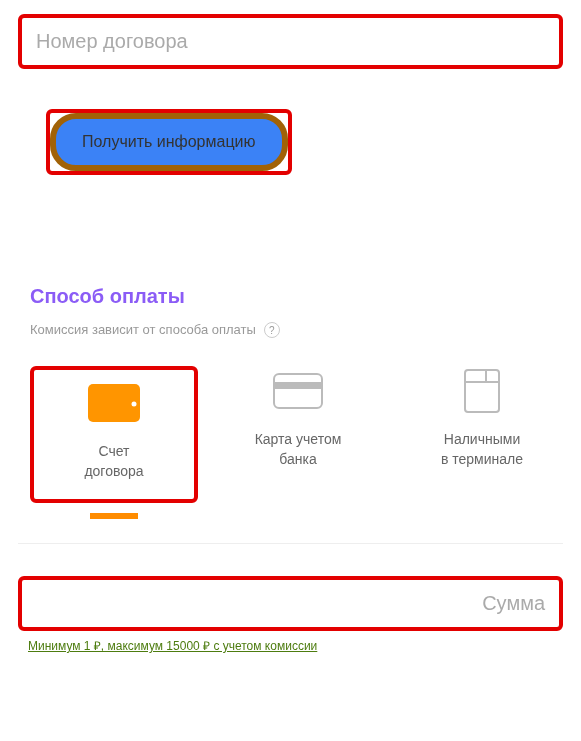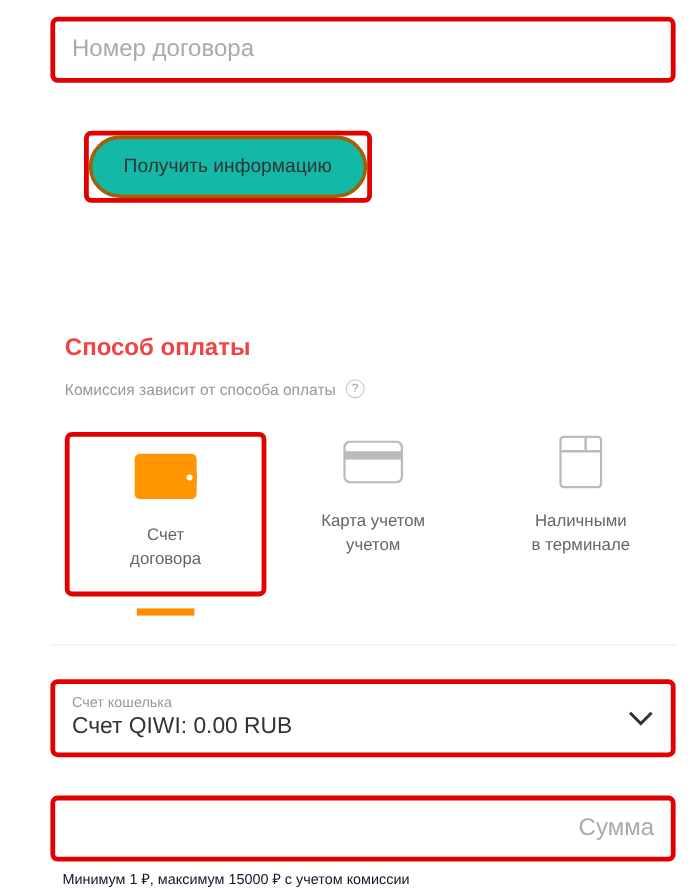--- a/index.html
+++ b/index.html
@@ -9,78 +9,76 @@
     }
     body {
       font-family: -apple-system, BlinkMacSystemFont, "Segoe UI", Arial, sans-serif;
       width: 581px;
       background: #fff;
       color: #333;
       padding: 0;
     }
     .container {
       width: 100%;
-      padding-left: 24px;
     }
     .hl {
       border: 4px solid #e30000;
       border-radius: 6px;
     }
     .input-wrap {
       margin: 14px 18px 0 18px;
       padding: 12px 14px;
     }
     .input-placeholder {
       font-size: 20px;
       color: #aaa;
     }
     .info-btn-wrap {
       margin: 40px 0 0 46px;
       display: inline-block;
     }
     .info-btn {
-      border: 3px solid #a16207;
+      border: 6px solid #a16207;
       border-radius: 26px;
       padding: 14px 26px;
       font-size: 16px;
       color: #333;
-      background: #14b8a6;
+      background: #3b82f6;
       display: inline-block;
     }
     .info-btn-hl {
       padding: 0;
     }
     .section-title {
       margin: 110px 0 0 30px;
       font-size: 20px;
       font-weight: 600;
-      color: #ef4444;
+      color: #8b5cf6;
     }
     .commission-row {
       margin: 14px 0 0 30px;
       font-size: 13px;
       color: #999;
       display: flex;
-      align-items: center;
       gap: 8px;
     }
     .help-icon {
       display: inline-flex;
       align-items: center;
       justify-content: center;
       width: 16px;
       height: 16px;
       border: 1px solid #ccc;
       border-radius: 50%;
       font-size: 10px;
       color: #999;
     }
     .pay-methods {
       display: flex;
-      gap: 5px;
+      gap: 16px;
       margin: 28px 0 0 30px;
       padding-bottom: 20px;
     }
     .pay-method {
       width: 168px;
       text-align: center;
       padding: 0 8px;
     }
     .method-icon-area {
       height: 50px;
@@ -134,21 +132,22 @@
       transform: translateY(-50%);
     }
     .amount-wrap {
       margin: 32px 18px 0 18px;
       padding: 12px 14px;
       text-align: right;
     }
     .amount-hint {
       margin: 6px 0 0 28px;
       font-size: 12px;
-      color: #0f172a;
+      color: #4d7c0f;
+      text-decoration: underline;
     }
   </style>
 </head>
 <body>
 
 <div class="container">
 
   
   <div class="input-wrap hl">
     <div class="input-placeholder">Номер договора</div>
@@ -189,21 +188,21 @@
 
     <div class="pay-method">
       <div class="method-icon-area">
         <svg width="50" height="36" viewBox="0 0 50 36">
           <rect x="1" y="1" width="48" height="34" rx="5" fill="none" stroke="#bbb" stroke-width="2"></rect>
           <rect x="1" y="9" width="48" height="7" fill="#bbb"></rect>
         </svg>
       </div>
       <div class="pay-method-label">
         <span>Карта учетом</span><br>
-        <span>учетом</span>
+        <span>банка</span>
       </div>
     </div>
 
     <div class="pay-method">
       <div class="method-icon-area">
         <svg width="36" height="44" viewBox="0 0 36 44">
           <rect x="1" y="1" width="34" height="42" rx="3" fill="none" stroke="#bbb" stroke-width="2"></rect>
           <line x1="1" y1="13" x2="35" y2="13" stroke="#bbb" stroke-width="2"></line>
           <line x1="22" y1="1" x2="22" y2="13" stroke="#bbb" stroke-width="2"></line>
         </svg>
@@ -211,27 +210,20 @@
       <div class="pay-method-label">
         <span>Наличными</span><br>
         <span>в терминале</span>
       </div>
     </div>
   </div>
 
   <div class="hr"></div>
 
   
-  <div class="select-wrap hl">
-    <div class="select-floating">Счет кошелька</div>
-    <div class="select-value">Счет QIWI: 0.00 RUB</div>
-    <svg class="chevron-down" width="22" height="14" viewBox="0 0 22 14">
-      <polyline points="2,2 11,11 20,2" fill="none" stroke="#333" stroke-width="2.5"></polyline>
-    </svg>
-  </div>
 
   
   <div class="amount-wrap hl">
     <div class="input-placeholder">Сумма</div>
   </div>
   <div class="amount-hint">Минимум 1 ₽, максимум 15000 ₽ с учетом комиссии</div>
 
   
   
 

